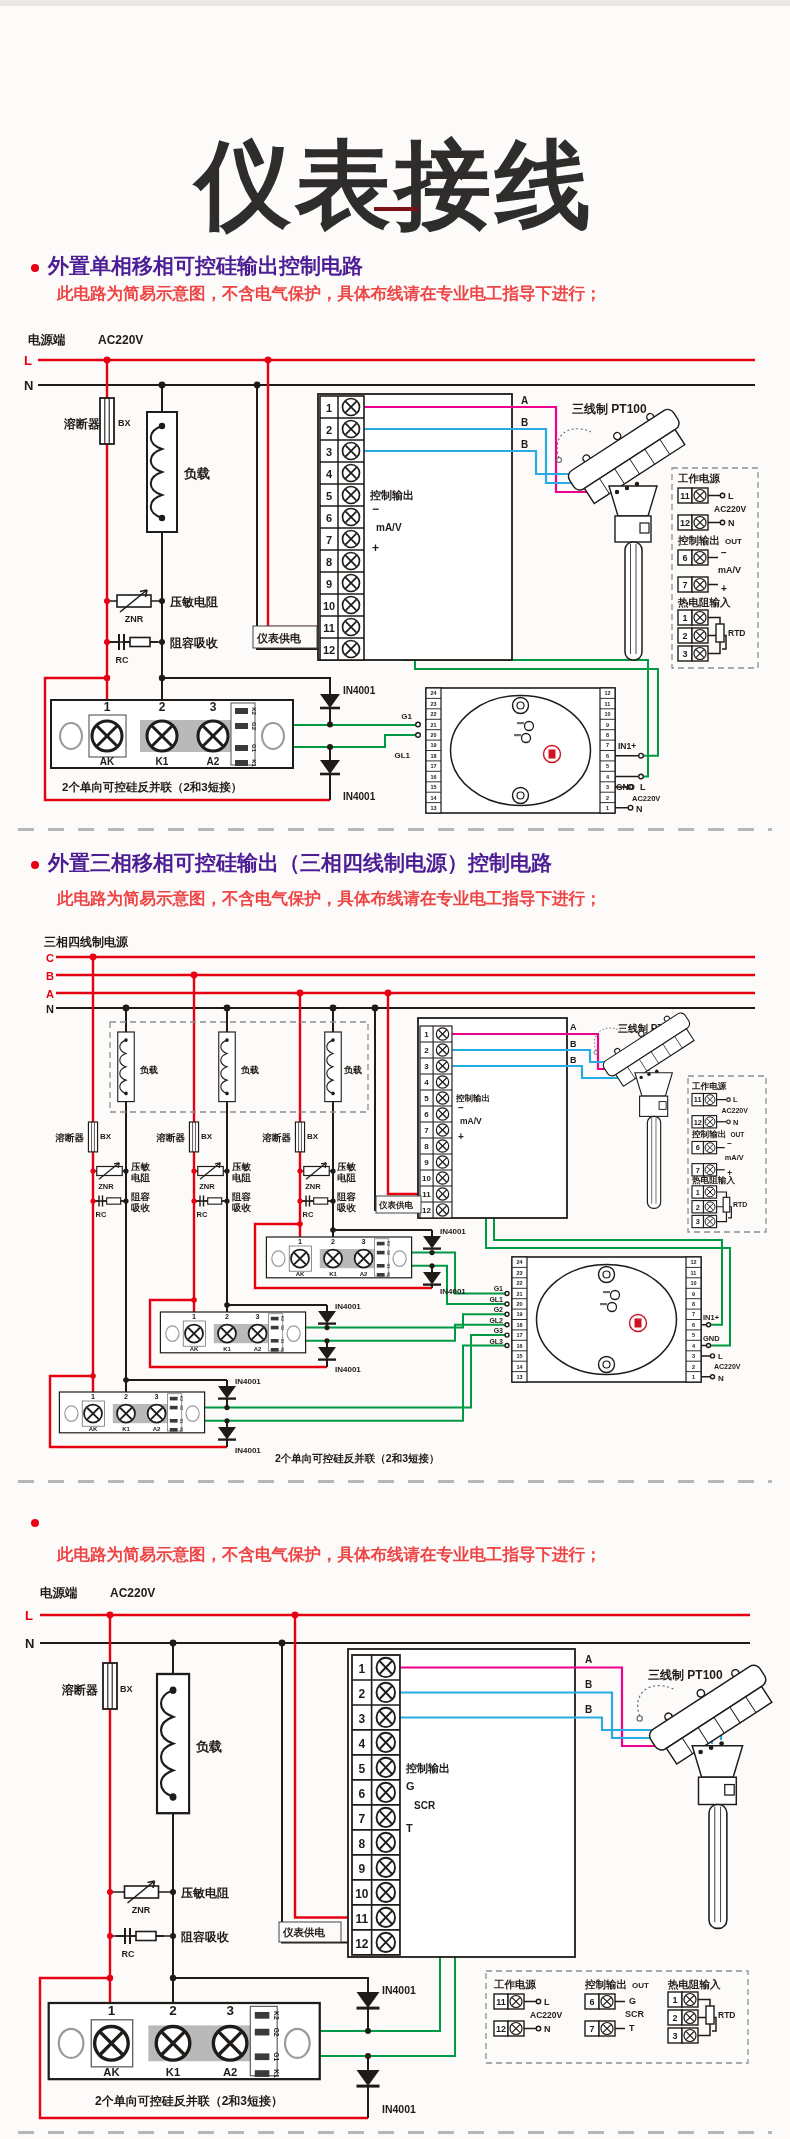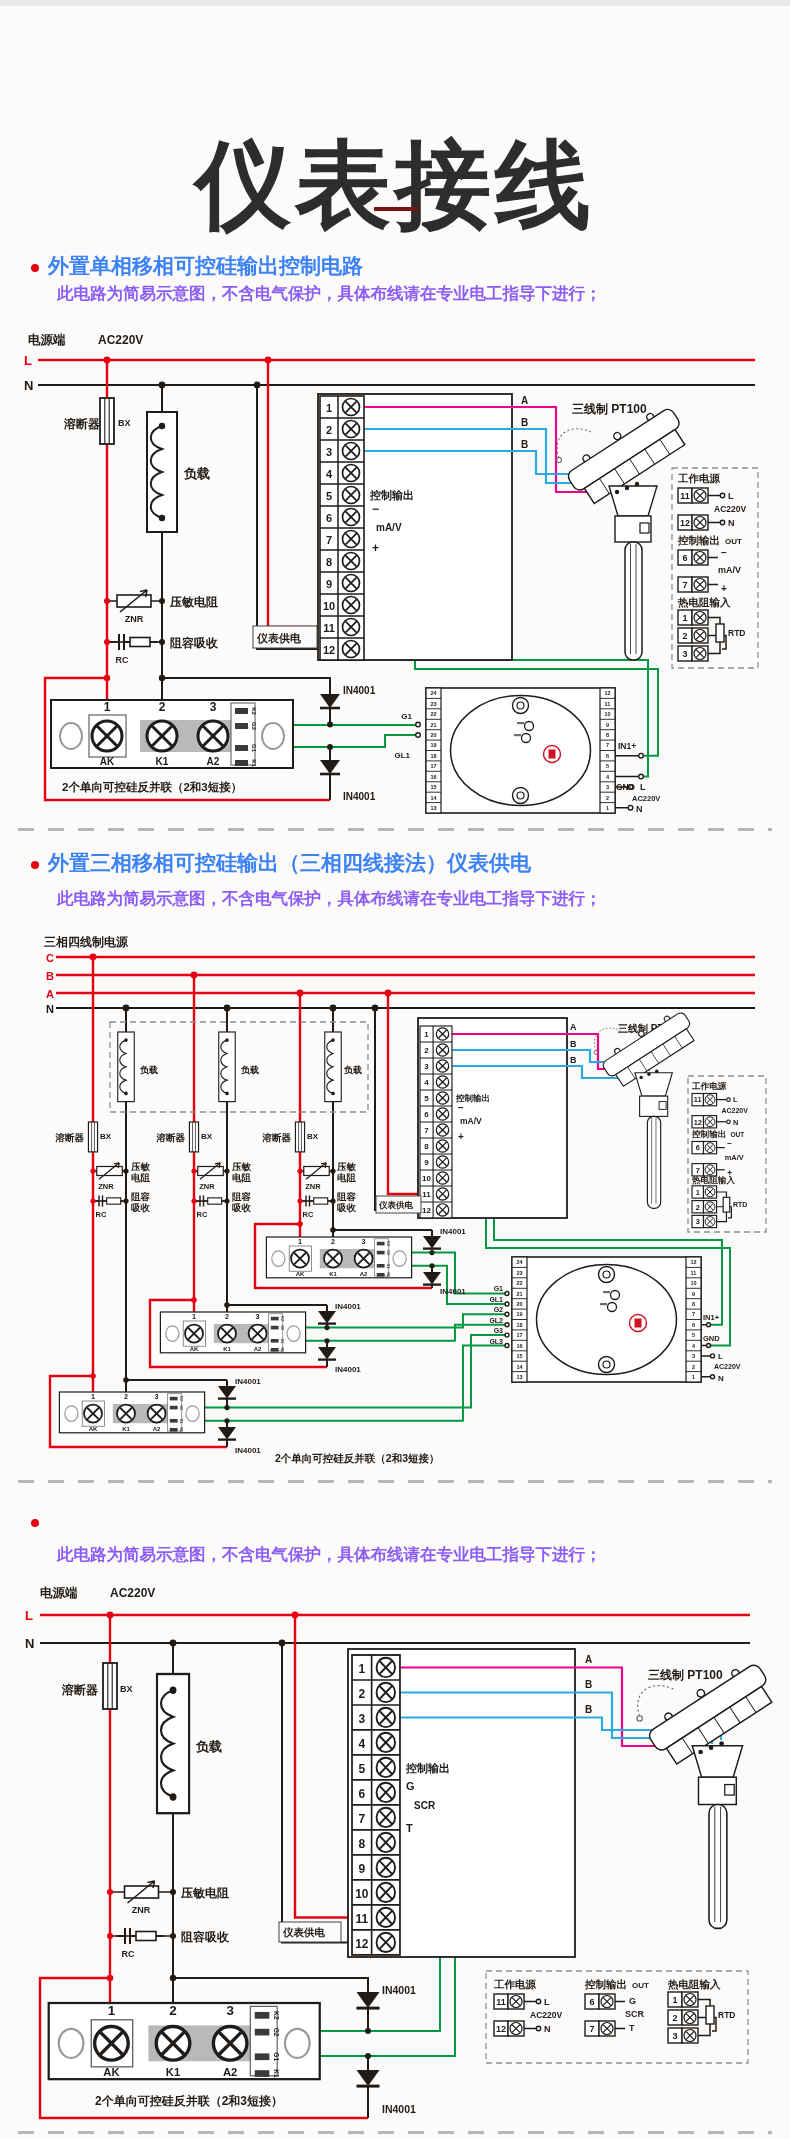--- a/index.html
+++ b/index.html
@@ -3,22 +3,22 @@
 <meta charset="utf-8">
 <style>
   html,body{margin:0;padding:0;background:#fff;}
   .page{position:relative;width:790px;height:2139px;background:#fcfbfa;overflow:hidden;
         font-family:"Liberation Sans","DejaVu Sans",sans-serif;color:#222;}
   .topbar{position:absolute;left:0;top:0;width:790px;height:6px;background:#e9e8e6;}
   .main-title{position:absolute;left:0;top:58px;width:790px;text-align:center;
         font-size:96px;font-weight:900;letter-spacing:4px;color:#2e2d2c;}
   .title-underline{position:absolute;left:374px;top:207px;width:44px;height:4px;background:#7a1216;}
   .bullet{position:absolute;width:8px;height:8px;border-radius:50%;background:#e60012;}
-  .sec-heading{position:absolute;left:48px;font-size:21px;font-weight:800;color:#3b82f6;white-space:nowrap;}
-  .sec-note{position:absolute;left:57px;font-size:16.5px;font-weight:700;color:#8b5cf6;white-space:nowrap;}
+  .sec-heading{position:absolute;left:48px;font-size:21px;font-weight:800;color:#4c1d95;white-space:nowrap;}
+  .sec-note{position:absolute;left:57px;font-size:16.5px;font-weight:700;color:#ef4444;white-space:nowrap;}
   .divider{position:absolute;left:18px;width:754px;height:3px;
         background:repeating-linear-gradient(90deg,#b7b7b7 0 16px,transparent 16px 30px);}
   svg{position:absolute;left:0;}
   svg text{font-weight:bold;fill:#1f1b18;font-family:"Liberation Sans","DejaVu Sans",sans-serif;}
   .f5{font-size:5.5px}.f6{font-size:6px}.f7{font-size:7px}.f75{font-size:7.5px}.f8{font-size:8px}
   .f85{font-size:8.5px}.f9{font-size:9px}.f95{font-size:9.5px}.f10{font-size:10px}.f105{font-size:10.5px}
   .f11{font-size:11px}.f115{font-size:11.5px}.f12{font-size:12px}.f125{font-size:12.5px}.f13{font-size:13px}
   .red{fill:#e60012}
   .w2{stroke:#1f1b18;stroke-width:2;fill:none}
   .w15{stroke:#1f1b18;stroke-width:1.5;fill:none}
@@ -38,21 +38,21 @@
 <div class="page">
   <div class="topbar"></div>
   <h1 class="main-title">仪表接线</h1>
   <div class="title-underline"></div>
 
   <span class="bullet" style="left:31px;top:264px"></span>
   <div class="sec-heading" style="top:252px">外置单相移相可控硅输出控制电路</div>
   <div class="sec-note" style="top:283px">此电路为简易示意图，不含电气保护，具体布线请在专业电工指导下进行；</div>
 
   <span class="bullet" style="left:31px;top:861px"></span>
-  <div class="sec-heading" style="top:849px">外置三相移相可控硅输出（三相四线接法）仪表供电</div>
+  <div class="sec-heading" style="top:849px">外置三相移相可控硅输出（三相四线制电源）控制电路</div>
   <div class="sec-note" style="top:888px">此电路为简易示意图，不含电气保护，具体布线请在专业电工指导下进行；</div>
 
   <span class="bullet" style="left:31px;top:1519px"></span>
   <div class="sec-note" style="top:1544px">此电路为简易示意图，不含电气保护，具体布线请在专业电工指导下进行；</div>
 
   <div class="divider" style="top:828px"></div>
   <div class="divider" style="top:1480px"></div>
   <div class="divider" style="top:2131px"></div>
 
 <svg width="0" height="0">

